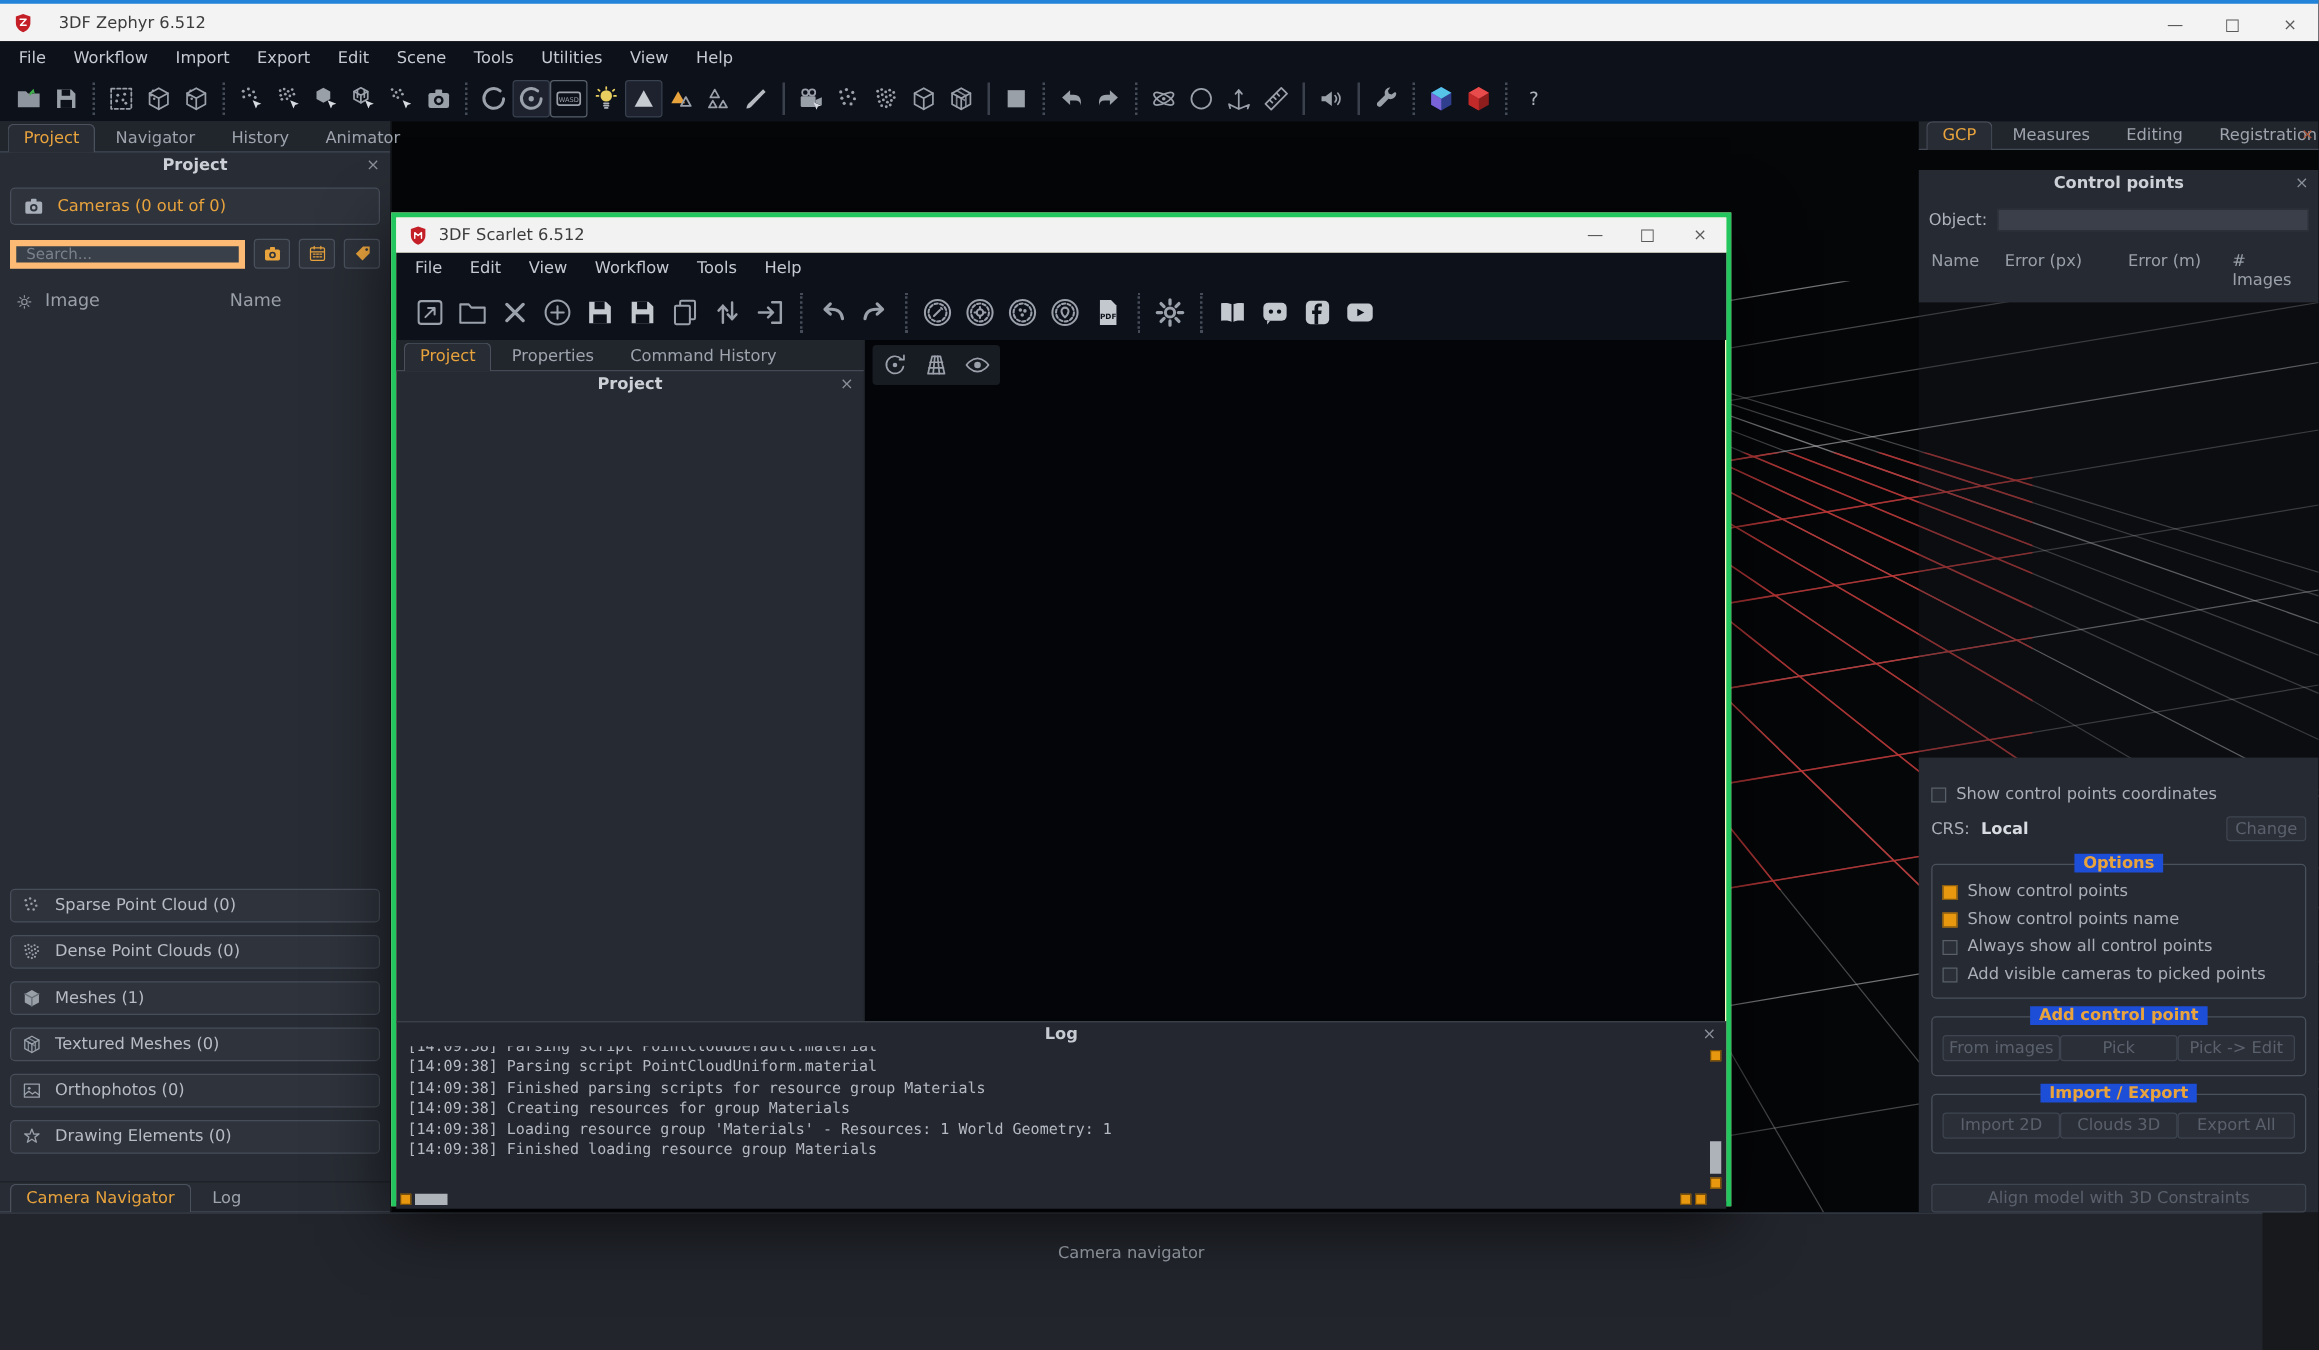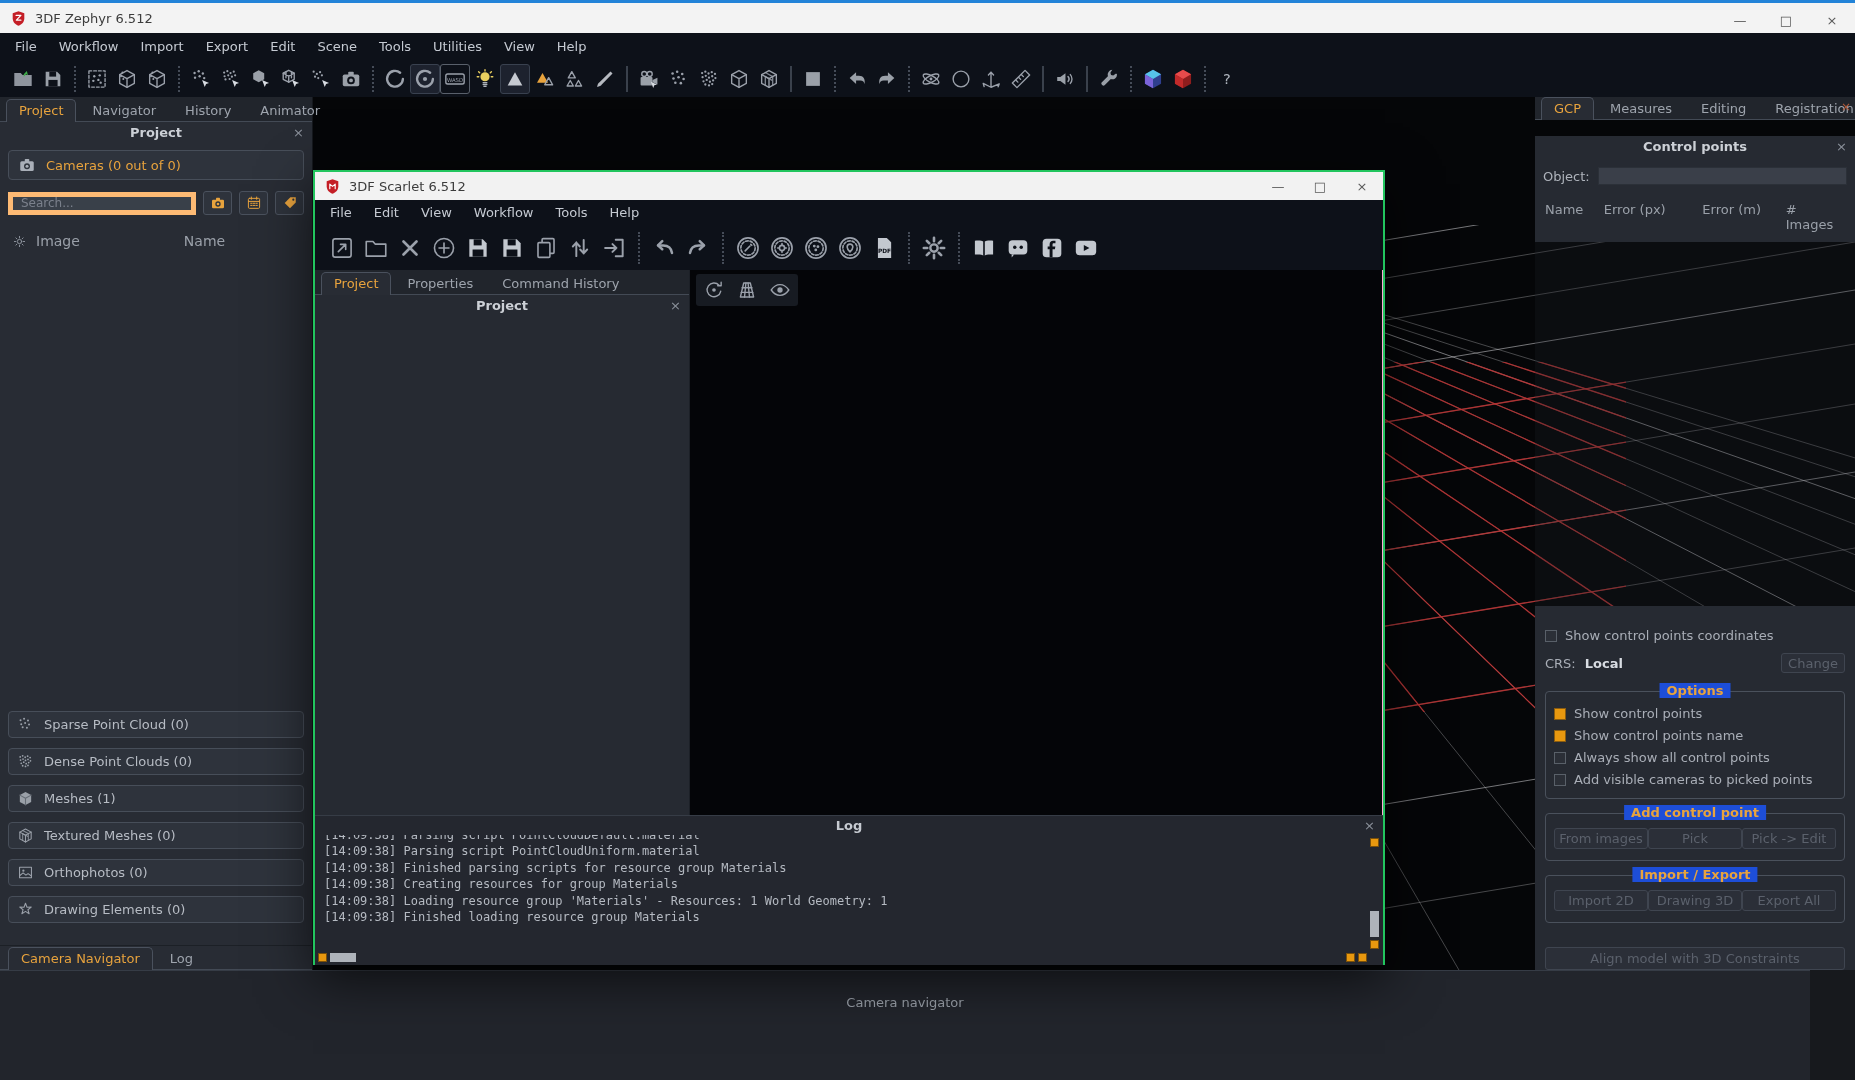--- a/index.html
+++ b/index.html
@@ -1,21 +1,21 @@
 <!DOCTYPE html>
 <html><head>
 <meta charset="utf-8">
 <style>
   html,body{margin:0;padding:0;background:#0c0e12;font-family:"DejaVu Sans","Liberation Sans",sans-serif;}
   #stage{position:relative;width:1855px;height:1080px;overflow:hidden;background:#17191d;}
   #stage *{box-sizing:border-box;}
   svg{display:block;}
 
   
-  #titlebar{position:absolute;left:0;top:0;width:100%;height:33px;background:#f3f3f3;border-top:3px solid #2283d8;display:flex;align-items:center;padding-left:10px;gap:8px;}
+  #titlebar{position:absolute;left:0;top:0;width:100%;height:33px;background:#f3f3f3;border-top:3px solid #2283d8;display:flex;align-items:center;padding-left:10px;gap:20px;}
   .win-title{color:#3c3c3c;font-size:13px;}
   .logo16 svg{width:17px;height:17px;}
   .win-controls{position:absolute;right:0;top:3px;height:29px;display:flex;}
   .win-controls span{width:46px;display:flex;align-items:center;justify-content:center;color:#5a5a5a;font-size:13px;}
 
   
   #menubar{position:absolute;left:0;top:33px;width:100%;height:28px;background:#0d1119;display:flex;align-items:center;padding-left:4px;}
   .menu-item{padding:0 11px;color:#c5cad2;font-size:13px;line-height:28px;}
   #toolbar{position:absolute;left:0;top:61px;width:100%;height:36px;background:#0d1119;display:flex;align-items:center;padding-left:8px;}
   .tbtn{width:30px;height:30px;display:flex;align-items:center;justify-content:center;color:#9ba1ab;flex:none;}
@@ -82,21 +82,21 @@
   #change-btn{width:64px;height:20px;margin-left:auto;}
   .groupbox{position:relative;border:1px solid #4a515c;border-radius:4px;margin:14px 2px 0;padding:14px 8px 11px;}
   .legend{position:absolute;top:-9px;left:50%;transform:translateX(-50%);background:#1d4ed8;padding:0 7px;color:#e8a33d;font-weight:bold;font-size:13px;white-space:nowrap;}
   .gb-rows .chk-row{margin:0 0 7px;}
   .gb-rows .chk-row:last-child{margin-bottom:0;}
   .btn-row{display:flex;}
   .btn-row .gbtn{flex:1;}
   #align-btn{margin:24px 2px 0;height:23px;}
 
   
-  #scarlet{position:absolute;left:313px;top:170px;width:1072px;height:795px;background:#f9a8d4;border:2px solid #22c55e;box-shadow:0 14px 50px rgba(0,0,0,0.65);}
+  #scarlet{position:absolute;left:313px;top:170px;width:1072px;height:795px;background:#fef9c3;border:4px solid #22c55e;box-shadow:0 14px 50px rgba(0,0,0,0.65);}
   .s-titlebar{height:28px;background:#f2f2f2;display:flex;align-items:center;padding-left:9px;gap:8px;position:relative;}
   .s-titlebar .win-controls{top:0;height:28px;}
   .s-titlebar .win-controls span{width:42px;}
   .s-menubar{height:26px;background:#0d1119;display:flex;align-items:center;padding-left:4px;}
   .s-toolbar{height:44px;background:#0d1119;display:flex;align-items:center;padding-left:10px;}
   .s-toolbar .tbtn{width:34px;height:34px;}
   .s-toolbar .tbtn svg{width:26px;height:26px;}
   .s-toolbar .tsep{height:32px;margin:0 7px;}
   .s-body{position:relative;height:695px;}
   .s-left{position:absolute;left:0;top:0;width:375px;bottom:150px;background:#262a32;border-right:1px solid #1c2027;}
@@ -724,21 +724,21 @@
         <div class="btn-row" id="acp-buttons">
             <div class="gbtn">From images</div>
             <div class="gbtn">Pick</div>
             <div class="gbtn">Pick -&gt; Edit</div>
           </div>
       </div>
       <div class="groupbox">
         <span class="legend">Import / Export</span>
         <div class="btn-row" id="ie-buttons">
             <div class="gbtn">Import 2D</div>
-            <div class="gbtn">Drawing 3D</div>
+            <div class="gbtn">Clouds 3D</div>
             <div class="gbtn">Export All</div>
           </div>
       </div>
       <div class="gbtn" id="align-btn">Align model with 3D Constraints</div>
     </div>
   </div>
 
   <div id="scarlet">
     <div class="s-titlebar">
       <span class="logo16 sec-ic" id="slogo">

